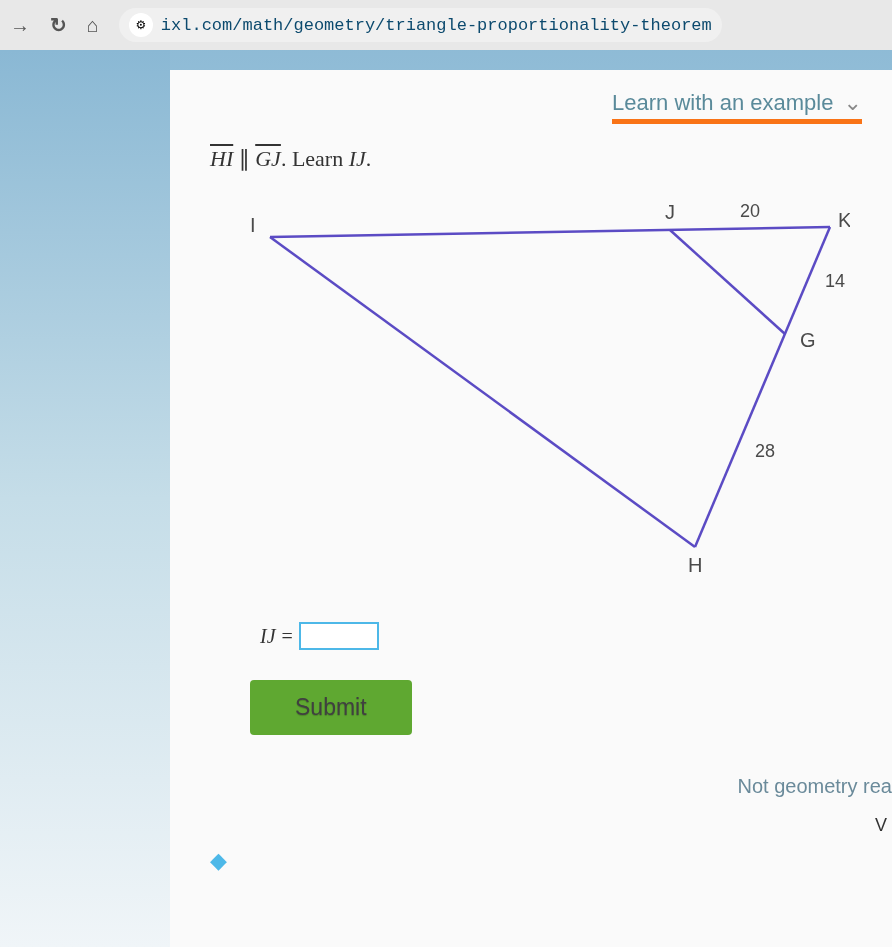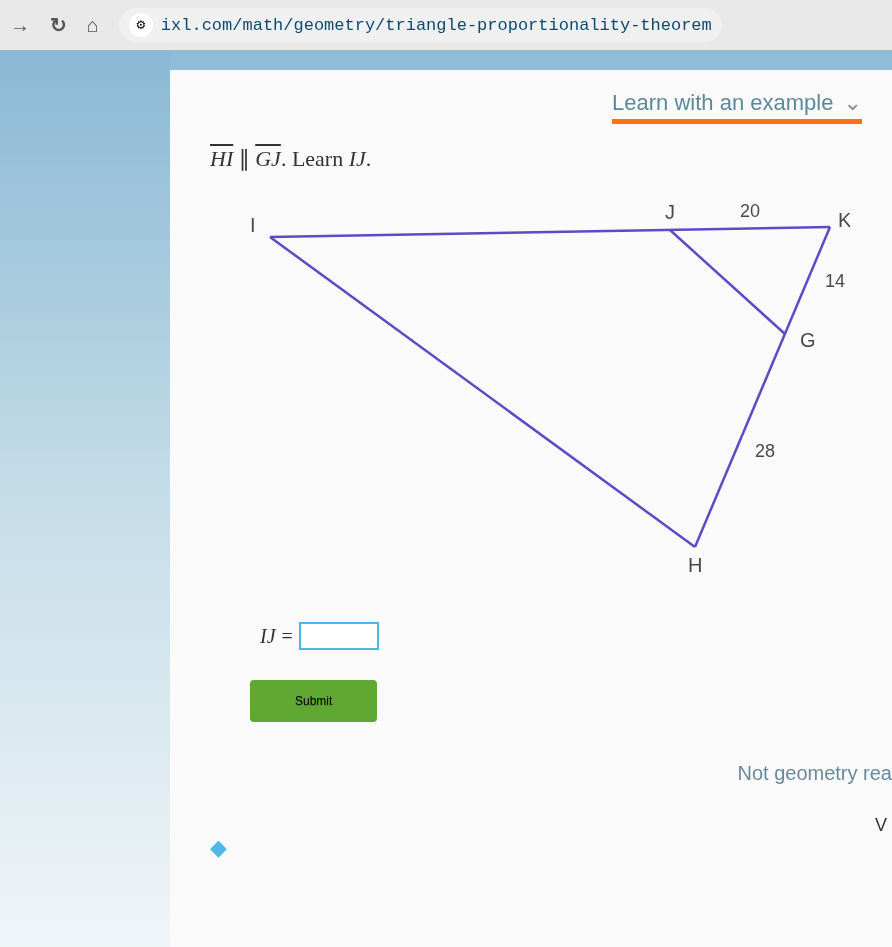--- a/index.html
+++ b/index.html
@@ -136,24 +136,24 @@
     .answer-box {
       width: 80px;
       height: 28px;
       border: 2px solid #4db8e8;
       background: #fff;
       font-size: 16px;
       padding: 0 4px;
     }
     .submit-btn {
       background: #5fa831;
-      color: #000000;
+      color: #404040;
       border: none;
       padding: 14px 45px;
-      font-size: 12px;
+      font-size: 23px;
       border-radius: 4px;
       cursor: pointer;
       margin-left: 40px;
       text-shadow: 0 1px 1px rgba(0,0,0,0.2);
     }
     .not-feeling {
       text-align: right;
       padding-right: 0;
       margin-top: 40px;
       color: #6a8a9a;

